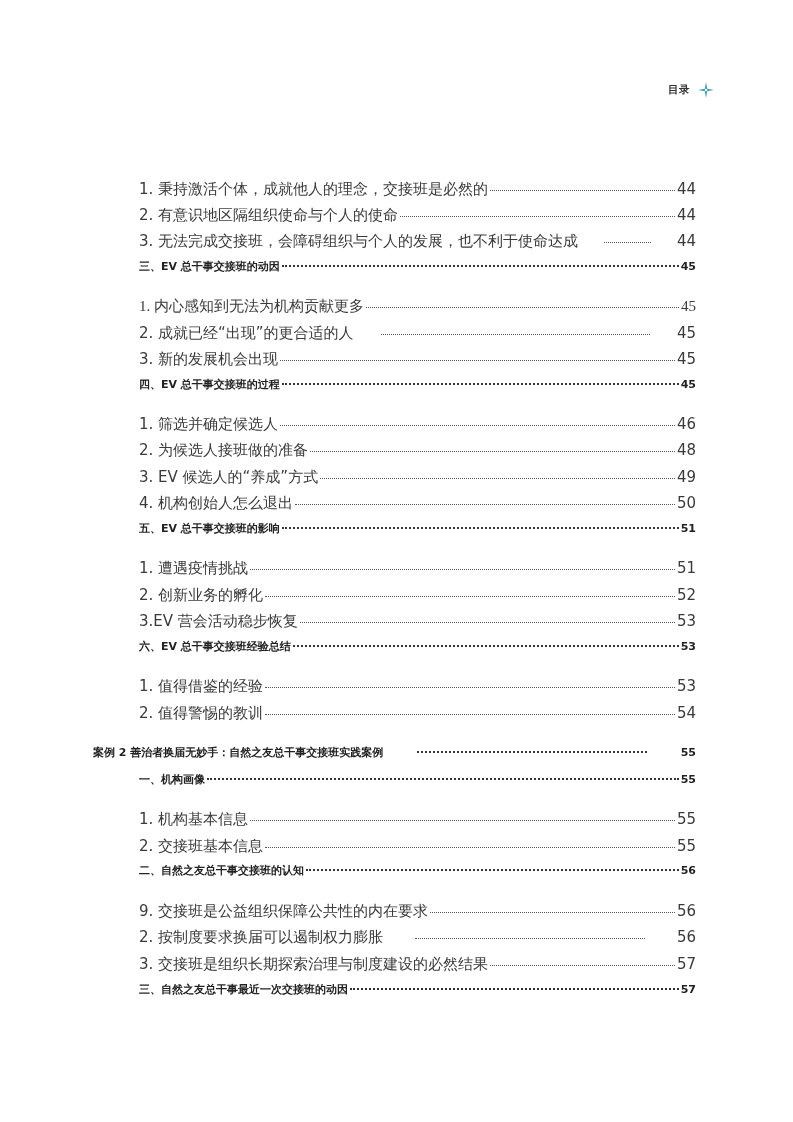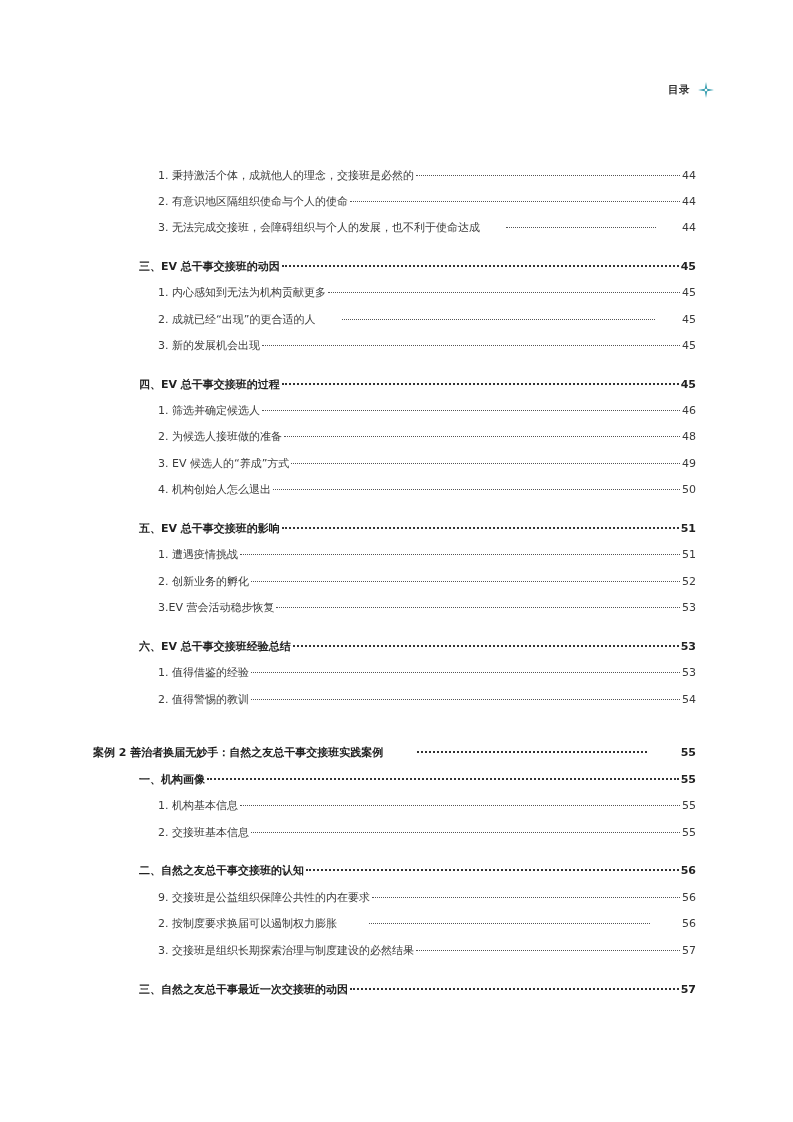--- a/index.html
+++ b/index.html
@@ -27,21 +27,21 @@
       flex: 1 1 auto; overflow: hidden; margin: 0 2px;
       border-bottom: 1px dotted #555; transform: translateY(-3px);
       min-width: 10px;
     }
     .toc-row .page { flex: 0 0 auto; text-align: right; }
 
     .lvl-case { left: 93px; font-size: 11px; font-weight: bold; color: #222; gap: 32px; }
     .lvl-case .leader { border-bottom: 2px dotted #333; }
     .lvl-sec { left: 139px; font-size: 11px; font-weight: bold; color: #222; }
     .lvl-sec .leader { border-bottom: 2px dotted #333; }
-    .lvl-sub { left: 158px; font-size: 11px; color: #3a3a3a; }
+    .lvl-sub { left: 139px; font-size: 15px; color: #3a3a3a; margin-top: 12px; }
   </style>
 </head>
 <body>
 
 <div class="header">
   <span class="header-title">目录</span>
   <svg class="star-icon" viewBox="0 0 16 16">
     <path d="M8 0 L9.2 6.8 L16 8 L9.2 9.2 L8 16 L6.8 9.2 L0 8 L6.8 6.8 Z" fill="#3a9fb0"></path>
     <circle cx="8" cy="8" r="1.3" fill="#ffffff"></circle>
   </svg>
@@ -61,21 +61,21 @@
     <div class="toc-row lvl-sub" style="top: 220px; gap: 24px;">
       <span class="label">3. 无法完成交接班，会障碍组织与个人的发展，也不利于使命达成</span>
       <span class="leader"></span>
       <span class="page">44</span>
     </div>
     <div class="toc-row lvl-sec" style="top: 259px;">
       <span class="label">三、EV 总干事交接班的动因</span>
       <span class="leader"></span>
       <span class="page">45</span>
     </div>
-    <div class="toc-row lvl-sub" style="top: 285px;">
+    <div class="toc-row lvl-sub" style="top: 285px; font-family: Liberation Serif, serif;">
       <span class="label">1. 内心感知到无法为机构贡献更多</span>
       <span class="leader"></span>
       <span class="page">45</span>
     </div>
     <div class="toc-row lvl-sub" style="top: 312px; gap: 25px;">
       <span class="label">2. 成就已经“出现”的更合适的人</span>
       <span class="leader"></span>
       <span class="page">45</span>
     </div>
     <div class="toc-row lvl-sub" style="top: 338px;">

